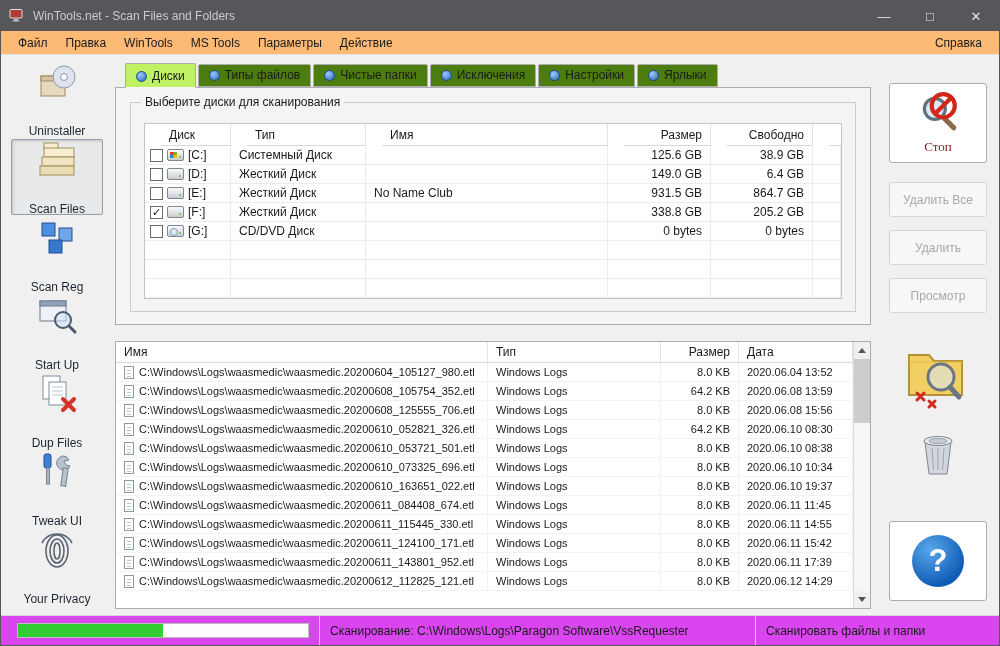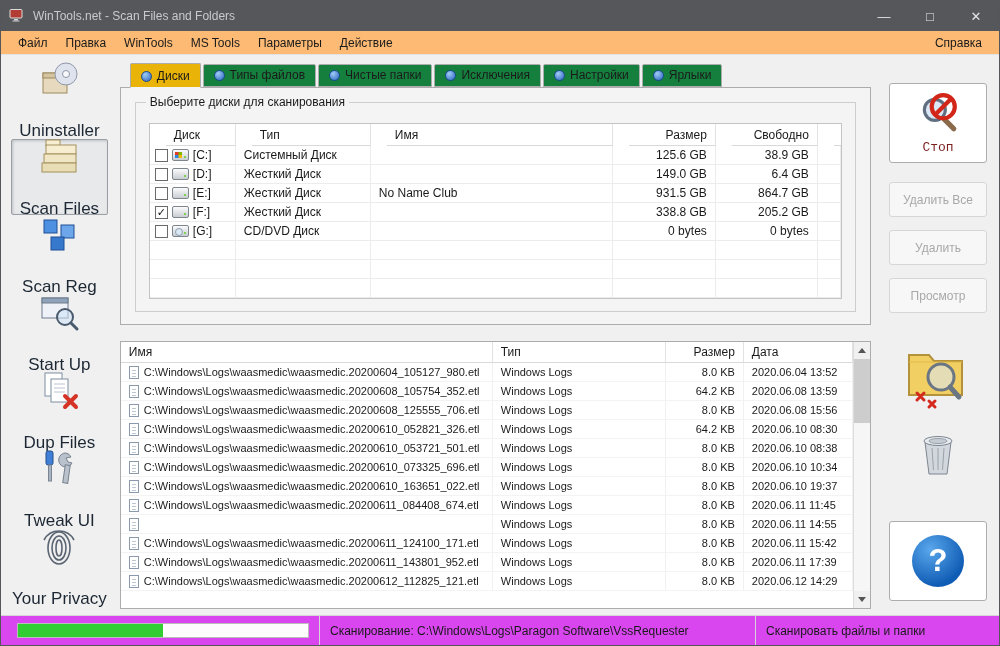--- a/index.html
+++ b/index.html
@@ -19,28 +19,28 @@
   .menu-item { padding:3px 9px; color:#1a1a1a; white-space:nowrap; }
   .menu-spacer { flex:1; }
 
   
   .content { flex:1; display:flex; min-height:0; }
 
   
   .sidebar { flex:0 0 106px; padding:6px 4px 6px 10px; display:flex; flex-direction:column; gap:2px; }
   .side-item { height:76px; display:flex; flex-direction:column; align-items:center; justify-content:center; gap:3px; border:1px solid transparent; border-radius:2px; }
   .side-item.selected { border:1px solid #9aa0a6; background:#e7e9eb; box-shadow:inset 1px 1px 3px rgba(0,0,0,.18); }
-  .side-label { font-size:17px; color:#1c2733; white-space:nowrap;margin-top:16px; }
+  .side-label { font-size:12px; color:#1c2733; white-space:nowrap;margin-top:16px; }
 
   
   .main { flex:1; display:flex; flex-direction:column; padding:8px 6px 6px 8px; min-width:0; }
 
   .tabs { display:flex; padding-left:10px; position:relative; z-index:2; height:24px; align-items:flex-end; }
-  .tab { display:flex; align-items:center; gap:5px; padding:3px 10px 4px; background:#15803d; border:1px solid #acacac; margin-right:2px; border-radius:2px 2px 0 0; white-space:nowrap; }
-  .tab.selected { background:#eab308; padding-top:5px; border-bottom:1px solid #f4f4f4; margin-bottom:-1px; z-index:3; }
+  .tab { display:flex; align-items:center; gap:5px; padding:3px 10px 4px; background:#4d7c0f; border:1px solid #acacac; margin-right:2px; border-radius:2px 2px 0 0; white-space:nowrap; }
+  .tab.selected { background:#bef264; padding-top:5px; border-bottom:1px solid #f4f4f4; margin-bottom:-1px; z-index:3; }
   .tab-icon { width:11px; height:11px; border-radius:50%; background:radial-gradient(circle at 35% 30%, #9ecbf5, #2a63c0); border:1px solid #1a4a8e; flex:0 0 11px; }
 
   .tabpage { height:238px; border:1px solid #acacac; background:#f4f4f4; position:relative; z-index:1; padding:14px 14px 12px; }
   .groupbox { height:100%; border:1px solid #cdcdcd; position:relative; padding:20px 13px 12px; }
   .groupbox-title { position:absolute; top:-8px; left:10px; background:#f4f4f4; padding:0 4px; }
 
   
   .drives-table { height:100%; background:#fff; border:1px solid #c4c4c4; overflow:hidden; }
   .dheader, .drow { display:grid; grid-template-columns:86px 135px 242px 103px 102px 1fr; }
   .dhcell { height:22px; padding:3px 8px; border-right:1px solid #e2e2e2; border-bottom:1px solid #d9d9d9; display:flex; align-items:center; background:#fff;margin-left:16px; }
@@ -70,21 +70,21 @@
   
   .scrollbar { flex:0 0 17px; background:#f0f0f0; border-left:1px solid #dcdcdc; display:flex; flex-direction:column; }
   .sb-btn { height:17px; display:flex; align-items:center; justify-content:center; background:#f0f0f0; }
   .tri-up { width:0; height:0; border-left:4px solid transparent; border-right:4px solid transparent; border-bottom:5px solid #555; }
   .tri-down { width:0; height:0; border-left:4px solid transparent; border-right:4px solid transparent; border-top:5px solid #555; }
   .sb-track { flex:1; position:relative; background:#f6f6f6; }
   .sb-thumb { position:absolute; top:0; left:0; right:0; height:64px; background:#cdcdcd; }
 
   
   .rightpanel { flex:0 0 122px; padding:28px 12px 14px; display:flex; flex-direction:column; align-items:center; }
-  .stop-btn { width:98px; height:80px; background:#fff; border:1px solid #adadad; border-radius:3px; display:flex; flex-direction:column; align-items:center; justify-content:center; gap:2px; font-size:13px; color:#7c1f1f; font-family:Liberation Mono, monospace; }
+  .stop-btn { width:98px; height:80px; background:#fff; border:1px solid #adadad; border-radius:3px; display:flex; flex-direction:column; align-items:center; justify-content:center; gap:2px; font-size:13px; color:#7c1f1f; font-family:Liberation Serif, serif; }
   .sm-btn { width:98px; height:35px; margin-top:19px; background:#f7f7f7; border:1px solid #d6d6d6; border-radius:3px; font-size:12px; color:#a8a8a8; font-family:inherit; }
   .sm-btn + .sm-btn { margin-top:13px; }
   .tool-icons { margin-top:22px; display:flex; flex-direction:column; align-items:center; gap:12px; }
   .icon-btn { background:transparent; border:none; padding:0; cursor:default; }
   .help-btn { width:98px; height:80px; margin-top:auto; background:#fff; border:1px solid #adadad; border-radius:3px; display:flex; align-items:center; justify-content:center; }
   .help-circle { width:52px; height:52px; border-radius:50%; background:radial-gradient(circle at 35% 28%, #5aa7ec, #0f5cb5 72%); color:#fff; font-size:31px; font-weight:bold; display:flex; align-items:center; justify-content:center; }
 
   
   .statusbar { flex:0 0 30px; display:flex; align-items:stretch; border-top:1px solid #d5d5d5; background:#d946ef; }
   .sb-progress-sec { flex:0 0 318px; display:flex; align-items:center; padding:0 10px 0 16px; }
@@ -416,20 +416,21 @@
                   <span class="ficon"></span>
                   <span>C:\Windows\Logs\waasmedic\waasmedic.20200611_084408_674.etl</span>
                 </div>
                 <div class="fcell">Windows Logs</div>
                 <div class="fcell num">8.0 KB</div>
                 <div class="fcell">2020.06.11 11:45</div>
               </div>
               <div class="frow">
                 <div class="fcell">
                   <span class="ficon"></span>
+                  <span>C:\Windows\Logs\waasmedic\waasmedic.20200611_115445_330.etl</span>
                 </div>
                 <div class="fcell">Windows Logs</div>
                 <div class="fcell num">8.0 KB</div>
                 <div class="fcell">2020.06.11 14:55</div>
               </div>
               <div class="frow">
                 <div class="fcell">
                   <span class="ficon"></span>
                   <span>C:\Windows\Logs\waasmedic\waasmedic.20200611_124100_171.etl</span>
                 </div>

